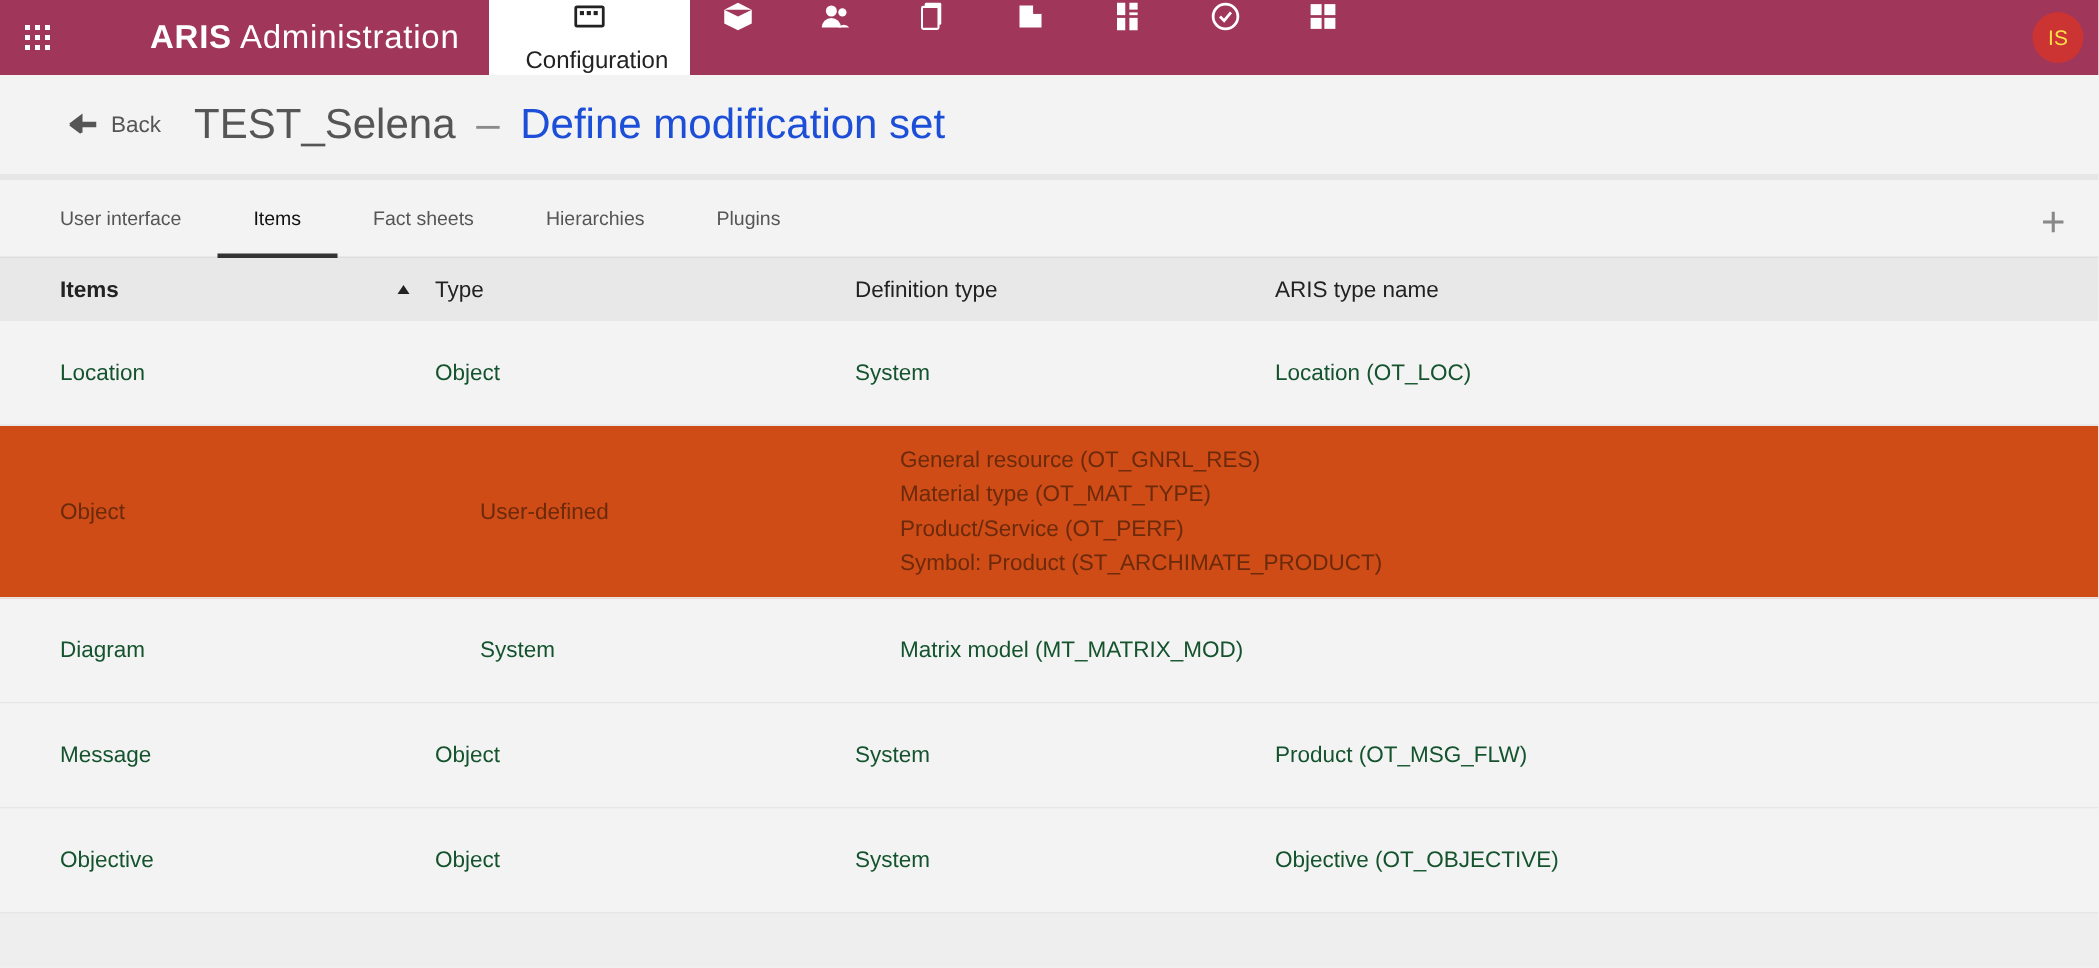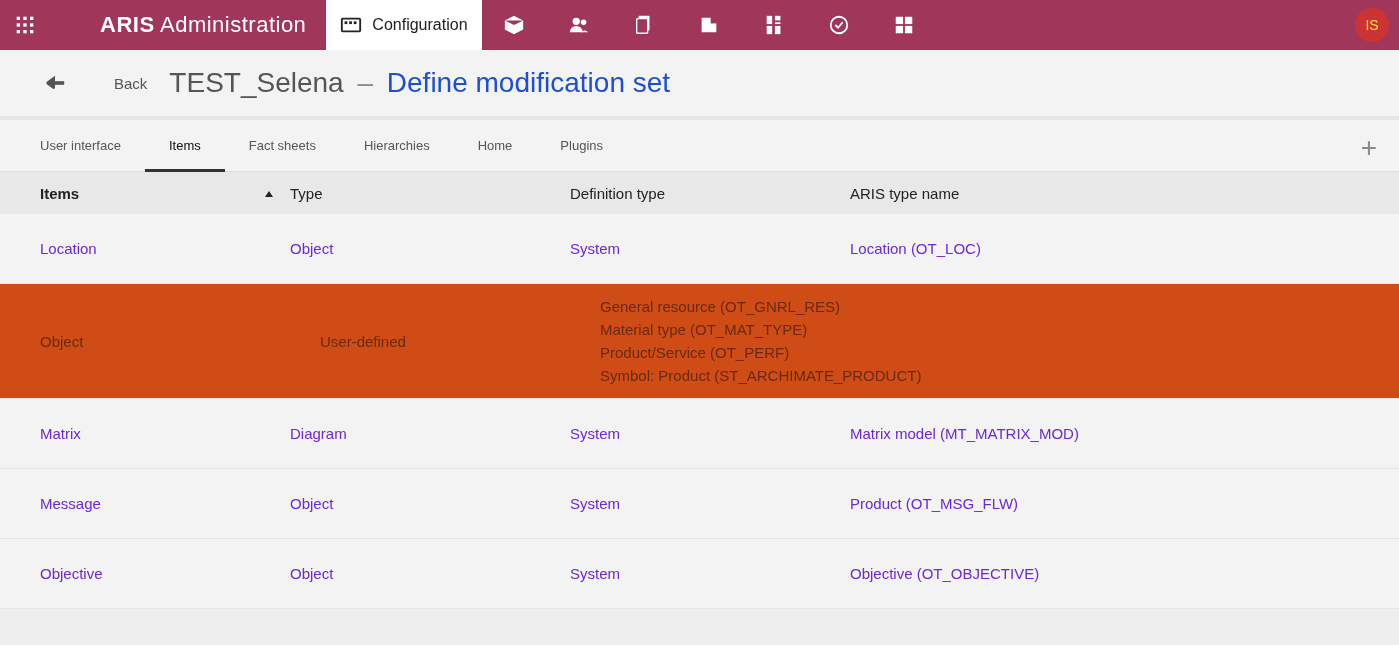--- a/index.html
+++ b/index.html
@@ -5,30 +5,30 @@
     * { margin: 0; padding: 0; box-sizing: border-box; }
     body { font-family: -apple-system, BlinkMacSystemFont, "Segoe UI", Arial, sans-serif; background: #f3f3f3; color: #333; width: 1399px; height: 645px; overflow: hidden; }
 
     
     .topbar { height: 50px; background: #a0375a; display: flex; align-items: center; color: #fff; position: relative; }
     .apps-grid { width: 50px; height: 50px; display: flex; align-items: center; justify-content: center; cursor: pointer; }
     .apps-grid svg { width: 20px; height: 20px; }
     .brand { padding: 0 20px 0 50px; font-size: 22px; font-weight: 300; letter-spacing: .5px; }
     .brand b { font-weight: 700; }
     .nav-tabs { display: flex; height: 50px; align-items: stretch; }
-    .nav-tab { display: flex; align-items: center; justify-content: center; min-width: 65px; padding: 0 14px; cursor: pointer; }
+    .nav-tab { display: flex; align-items: center; justify-content: space-between; min-width: 65px; padding: 0 14px; cursor: pointer; flex-direction: column; }
     .nav-tab svg { width: 22px; height: 22px; fill: #fff; }
     .nav-tab.active { background: #fff; color: #222; }
     .nav-tab.active .tab-label { color: #222; margin-left: 10px; font-size: 16px; }
     .nav-tab.active svg { fill: #222; }
     .avatar { position: absolute; right: 10px; top: 8px; width: 34px; height: 34px; border-radius: 50%; background: #c33; color: #fde047; display: flex; align-items: center; justify-content: center; font-size: 14px; cursor: pointer; }
 
     
     .breadcrumb-bar { height: 70px; display: flex; align-items: center; padding: 0 44px; background: #f3f3f3; border-bottom: 4px solid #e6e6e6; }
-    .back-btn { display: flex; align-items: center; cursor: pointer; color: #555; font-size: 15px; margin-right: 22px; gap: 40px; }
+    .back-btn { display: flex; align-items: center; cursor: pointer; color: #555; font-size: 15px; margin-right: 22px; }
     .back-btn svg { width: 22px; height: 18px; margin-right: 8px; fill: #555; }
     .crumb-title { font-size: 28px; color: #555; font-weight: 400; }
     .crumb-sub { color: #1d4ed8; }
     .crumb-dash { color: #8a8a8a; margin: 0 6px; }
 
     
     .subtabs { display: flex; align-items: center; height: 52px; padding: 0 40px; border-bottom: 1px solid #ddd; background: #f3f3f3; position: relative; }
     .subtab { padding: 0 24px; height: 52px; display: flex; align-items: center; cursor: pointer; color: #555; font-size: 13px; }
     .subtab:first-child { padding-left: 0; }
     .subtab.active { color: #111; position: relative; }
@@ -38,21 +38,21 @@
     
     .table-wrap { height: calc(645px - 50px - 70px - 52px); overflow-y: auto; background: #eee; position: relative; }
     .thead { display: flex; height: 42px; align-items: center; background: #e8e8e8; padding: 0 40px; color: #222; font-size: 15px; position: sticky; top: 0; z-index: 2; }
     .col-items { flex: 0 0 250px; display: flex; align-items: center; gap: 8px; font-weight: 700; }
     .col-type { flex: 0 0 280px; }
     .col-def { flex: 0 0 280px; }
     .col-aris { flex: 1; }
     .sort-asc { margin-left: auto; margin-right: 16px; }
     .sort-asc svg { width: 10px; height: 10px; fill: #222; }
 
-    .trow { display: flex; align-items: center; min-height: 70px; padding: 14px 40px; background: #f3f3f3; border-bottom: 1px solid #e6e6e6; cursor: pointer; color: #6d28d9; font-size: 15px; }
+    .trow { display: flex; align-items: center; min-height: 70px; padding: 14px 40px; background: #f3f3f3; border-bottom: 1px solid #e6e6e6; cursor: pointer; color: #14532d; font-size: 15px; }
     .trow.sel { background: #cf4c16; color: #6b2a0c; }
     .trow .col-items { font-weight: 400; }
     .aris-list { display: flex; flex-direction: column; gap: 6px; }
 
     .table-wrap::-webkit-scrollbar { width: 14px; }
     .table-wrap::-webkit-scrollbar-track { background: #f3f3f3; }
     .table-wrap::-webkit-scrollbar-thumb { background: #c6c6c6; }
   </style>
 </head>
 <body>
@@ -154,21 +154,20 @@
     <span class="crumb-sub">Define modification set</span>
   </div>
 </div>
 
 <div class="subtabs">
 
   <div class="subtab">User interface</div>
     <div class="subtab active">Items</div>
     <div class="subtab">Fact sheets</div>
     <div class="subtab">Hierarchies</div>
-    <div class="subtab">Home</div>
     <div class="subtab">Plugins</div>
     <div class="add-btn">+</div>
 </div>
 
 <div class="table-wrap">
   <div class="thead">
     <div class="col-items">
       <span>Items</span>
       <span class="sort-asc"><svg viewBox="0 0 10 10">
             <path d="M5 2 L9 8 L1 8 Z"></path>
@@ -195,21 +194,20 @@
         <div class="col-aris">
           <div class="aris-list">
             <span>General resource (OT_GNRL_RES)</span>
             <span>Material type (OT_MAT_TYPE)</span>
             <span>Product/Service (OT_PERF)</span>
             <span>Symbol: Product (ST_ARCHIMATE_PRODUCT)</span>
           </div>
         </div>
       </div>
       <div class="trow">
-        <div class="col-items">Matrix</div>
         <div class="col-type">Diagram</div>
         <div class="col-def">System</div>
         <div class="col-aris">
           <div class="aris-list">
             <span>Matrix model (MT_MATRIX_MOD)</span>
           </div>
         </div>
       </div>
       <div class="trow">
         <div class="col-items">Message</div>

